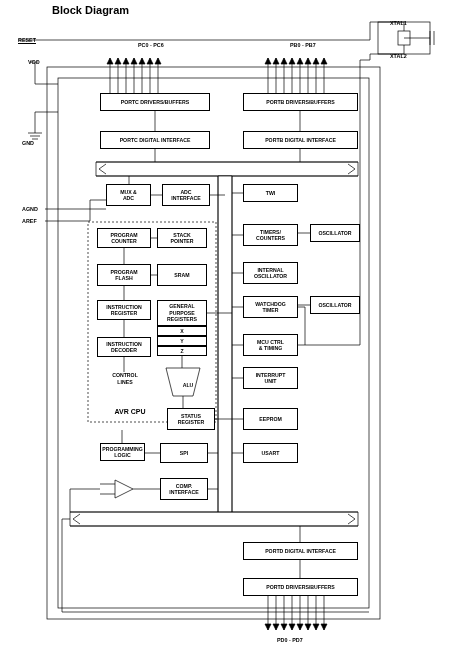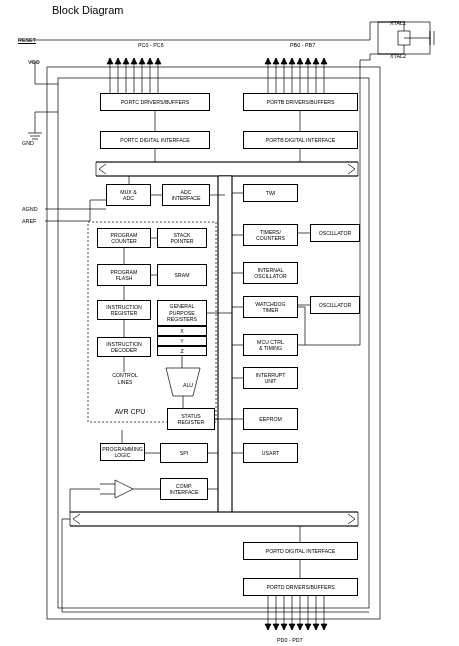--- a/index.html
+++ b/index.html
@@ -1,17 +1,17 @@
 <!DOCTYPE html>
 <html><head>
 <meta charset="utf-8">
 <style>
   html,body{margin:0;padding:0;}
   body{width:459px;height:646px;background:#ffffff;font-family:"Liberation Sans",sans-serif;overflow:hidden;}
-  #root{position:relative;width:459px;height:606px;}
+  #root{position:relative;width:459px;height:606px;font-weight:bold;}
   .title{position:absolute;left:52px;top:4px;font-size:11px;color:#000;}
   svg{position:absolute;left:0;top:0;width:459px;height:646px;}
   .box{position:absolute;border:1px solid #000;background:#fff;display:flex;align-items:center;justify-content:center;text-align:center;font-size:5.2px;line-height:1.25;color:#000;box-sizing:border-box;}
   .lbl{position:absolute;font-size:5.4px;color:#000;white-space:nowrap;}
   .lbl.u{text-decoration:underline;}
   .big{font-size:7px;}
 </style>
 </head>
 <body>
 

